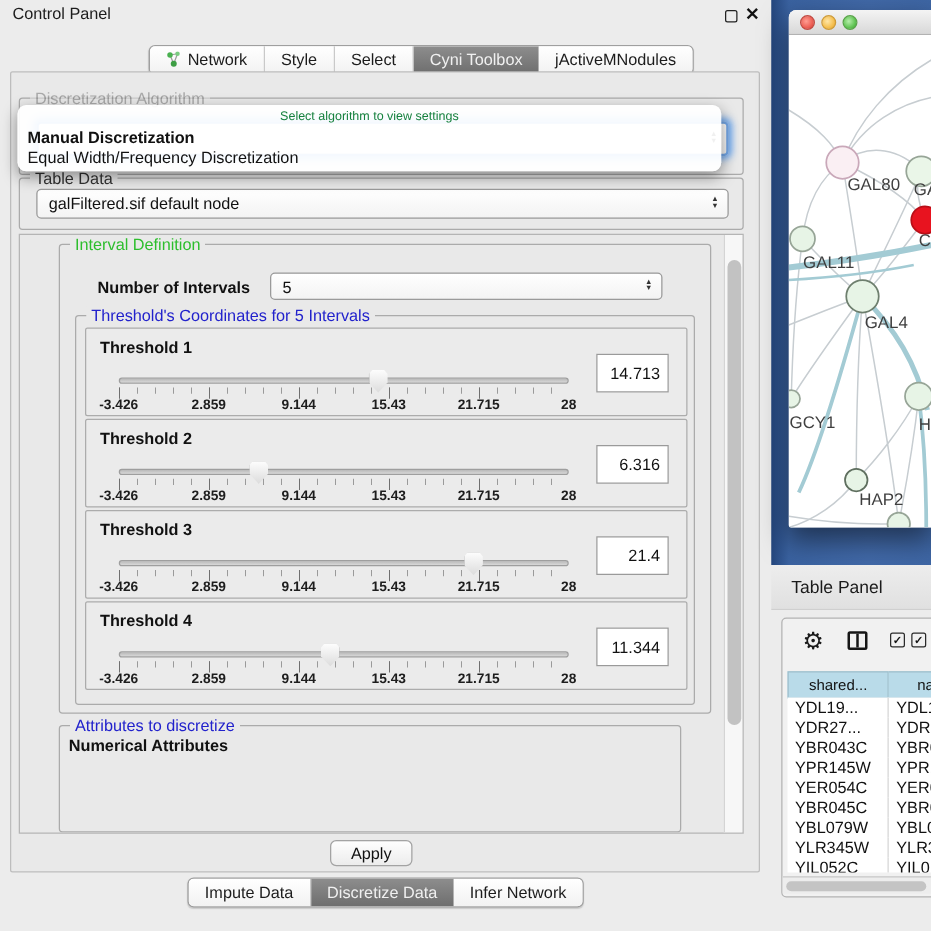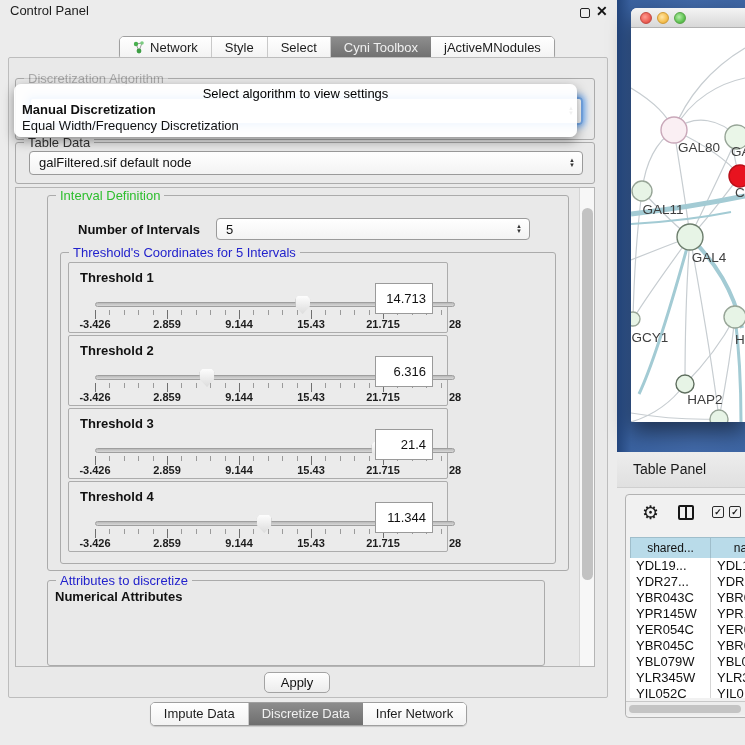--- a/index.html
+++ b/index.html
@@ -25,30 +25,30 @@
   .gtitle{position:absolute;top:-8px;left:8px;background:#E9E9E9;padding:0 4px;font-size:13px;white-space:nowrap;}
   .gtitle.green{color:#2DBE2D;}
   .gtitle.blue{color:#2222CC;}
   .gtitle.dim{color:#777;opacity:.55;}
 
   .combo{position:absolute;background:linear-gradient(#ffffff,#f3f3f3);border:1px solid #9a9a9a;border-radius:4px;font-size:13px;color:#111;padding:3px 22px 3px 9px;overflow:hidden;white-space:nowrap;}
   .combo .arrows{position:absolute;right:7px;top:50%;transform:translateY(-50%);font-size:6px;line-height:5px;color:#333;text-align:center;}
   .combo.focusring{border:2px solid #74A8E8;box-shadow:0 0 6px 2px rgba(90,160,245,.9);}
 
   .popup{position:absolute;left:14px;top:84px;width:563px;height:53px;background:rgba(255,255,255,.93);border-radius:7px;box-shadow:0 4px 12px rgba(0,0,0,.4);z-index:60;padding-top:2px;}
-  .popup .hint{text-align:center;font-size:13px;color:#000000;line-height:16px;}
+  .popup .hint{text-align:center;font-size:10px;color:#15803d;line-height:16px;}
   .popup .opt{font-size:13px;color:#111;line-height:16px;padding-left:8px;white-space:nowrap;}
   .popup .opt.sel{font-weight:bold;}
 
   .viewport{position:absolute;left:6px;top:129px;width:580px;height:480px;border:1px solid #B5B5B5;background:#E9E9E9;overflow:hidden;}
   .vscroll{position:absolute;right:0;top:0;bottom:0;width:15px;background:#F7F7F7;border-left:1px solid #D4D4D4;}
   .vthumb{position:absolute;left:2px;width:11px;border-radius:6px;background:#C2C2C2;}
 
   .nol-label{position:absolute;left:30px;top:26px;font-size:13px;font-weight:bold;color:#111;}
-  .thr-panel{position:absolute;left:7px;width:380px;height:71px;border:1px solid #ACACAC;background:#EBEBEB;border-radius:2px;}
+  .thr-panel{position:absolute;left:7px;width:482px;height:71px;border:1px solid #ACACAC;background:#EBEBEB;border-radius:2px;}
   .thr-label{position:absolute;left:11px;top:7px;font-size:13px;font-weight:bold;color:#111;}
   .track{position:absolute;left:26px;top:39px;width:360px;height:5px;border-radius:3px;background:linear-gradient(#b9b9b9,#d8d8d8);border:1px solid #9e9e9e;}
   .handle{position:absolute;top:-7px;width:15px;height:18px;transform:translateX(-50%);background:linear-gradient(#fdfdfd,#dcdcdc);clip-path:polygon(18% 0,82% 0,100% 18%,100% 55%,50% 100%,0 55%,0 18%);filter:drop-shadow(0 0 1px #777);}
   .ticks{position:absolute;left:26px;top:47px;width:360px;height:9px;background-image:repeating-linear-gradient(to right,#6f6f6f 0 1px,transparent 1px 20%),repeating-linear-gradient(to right,#9a9a9a 0 1px,transparent 1px 4%);background-size:100% 9px,100% 5px;background-repeat:no-repeat;}
   .ticklabels{position:absolute;left:26px;top:55px;width:360px;height:12px;}
   .ticklabels span{position:absolute;transform:translateX(-50%);font-size:11px;font-weight:bold;color:#1d1d1d;white-space:nowrap;}
   .val{position:absolute;right:14px;top:20px;width:58px;height:31px;background:#fff;border:1px solid #9a9a9a;font-size:13px;color:#111;text-align:right;padding:7px 6px 0 0;}
 
   .listbox{position:absolute;left:7px;top:28px;width:464px;height:52px;background:#fff;border:1px solid #b5b5b5;overflow:hidden;padding:2px 0 0 8px;}
   .listbox .li{font-size:13px;color:#111;line-height:16px;white-space:nowrap;}

